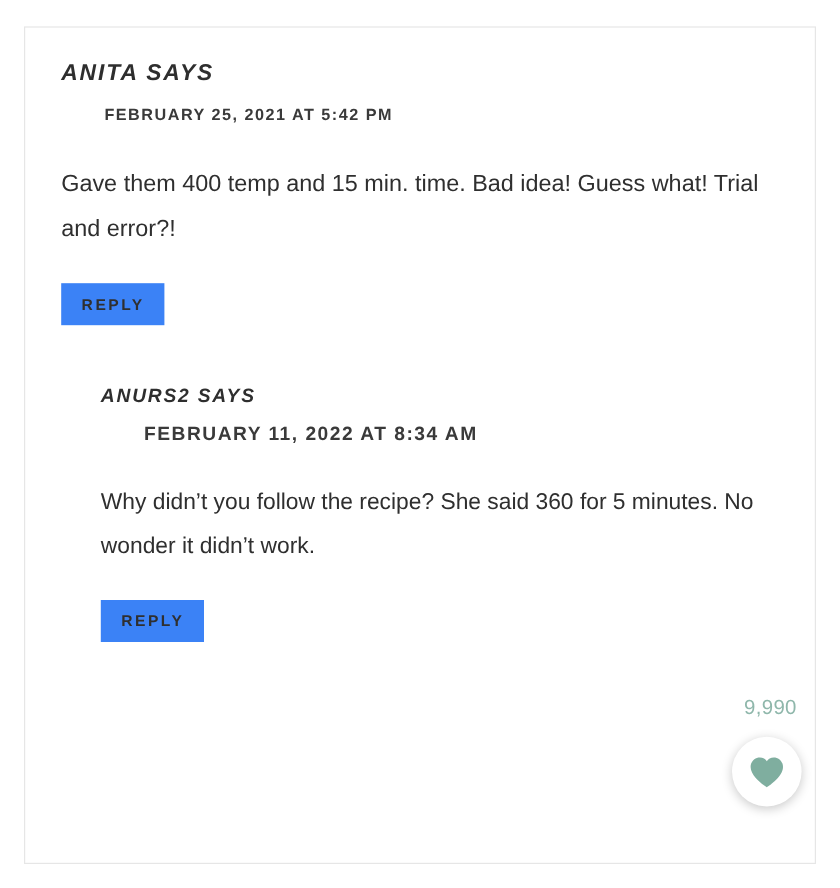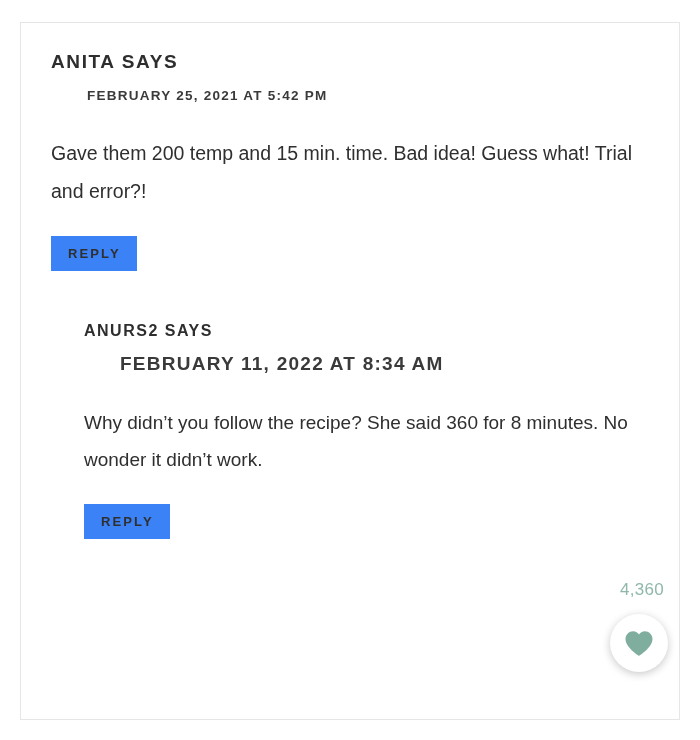--- a/index.html
+++ b/index.html
@@ -33,20 +33,21 @@
   }
 
   .comment-author {
     font-size: 19px;
     font-weight: bold;
     letter-spacing: 1.6px;
     color: #2e2e2e;
     text-transform: uppercase;
     margin: 0 0 14px 0;
     line-height: 1.2;
+    font-style: italic;
   }
 
   .comment-date {
     font-size: 13.5px;
     font-weight: bold;
     letter-spacing: 1.25px;
     color: #3a3a3a;
     text-transform: uppercase;
     margin: 0 0 30px 0;
     line-height: 1.2;
@@ -81,21 +82,21 @@
     margin-top: 50px;
   }
 
   .nested .comment-author {
     font-size: 16px;
     letter-spacing: 1.5px;
     margin-bottom: 13px;
   }
 
   .nested .comment-date {
-    font-size: 19px;
+    font-size: 16px;
     margin-bottom: 28px;
   }
 
   .nested .comment-body {
     font-size: 19px;
     line-height: 1.95;
     margin-bottom: 26px;
     max-width: 570px;
   }
 
@@ -129,32 +130,32 @@
 </style>
 </head>
 <body>
 
 <div class="page">
   <div class="comment-card">
 
     <div class="comment top-level">
       <h3 class="comment-author">ANITA SAYS</h3>
       <div class="comment-date">FEBRUARY 25, 2021 AT 5:42 PM</div>
-      <p class="comment-body">Gave them 200 temp and 15 min. time. Bad idea! Guess what! Trial and error?!</p>
+      <p class="comment-body">Gave them 400 temp and 15 min. time. Bad idea! Guess what! Trial and error?!</p>
       <button class="reply-button">REPLY</button>
     </div>
 
     <div class="comment nested">
       <h3 class="comment-author">ANURS2 SAYS</h3>
       <div class="comment-date">FEBRUARY 11, 2022 AT 8:34 AM</div>
-      <p class="comment-body">Why didn’t you follow the recipe? She said 360 for 8 minutes. No wonder it didn’t work.</p>
+      <p class="comment-body">Why didn’t you follow the recipe? She said 360 for 5 minutes. No wonder it didn’t work.</p>
       <button class="reply-button">REPLY</button>
     </div>
 
-    <div class="float-counter">4,360</div>
+    <div class="float-counter">9,990</div>
 
     <div class="float-like">
       <span>
         <svg width="30" height="27" viewBox="0 0 30 27" xmlns="http://www.w3.org/2000/svg">
           <path d="M15 26S1.5 17.6 1.5 9.1C1.5 4.6 5 1.2 9.2 1.2c2.5 0 4.7 1.3 5.8 3.2 1.1-1.9 3.3-3.2 5.8-3.2 4.2 0 7.7 3.4 7.7 7.9C28.5 17.6 15 26 15 26z" fill="#7fae9f"></path>
         </svg>
       </span>
     </div>
 
   </div>

